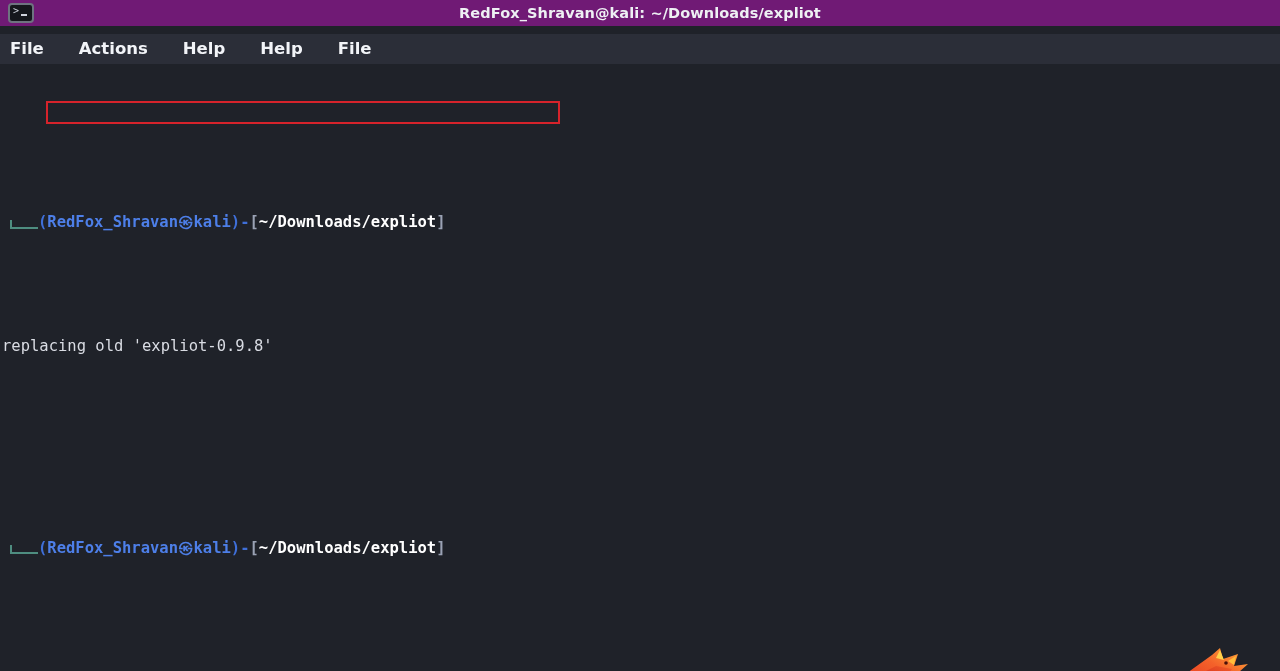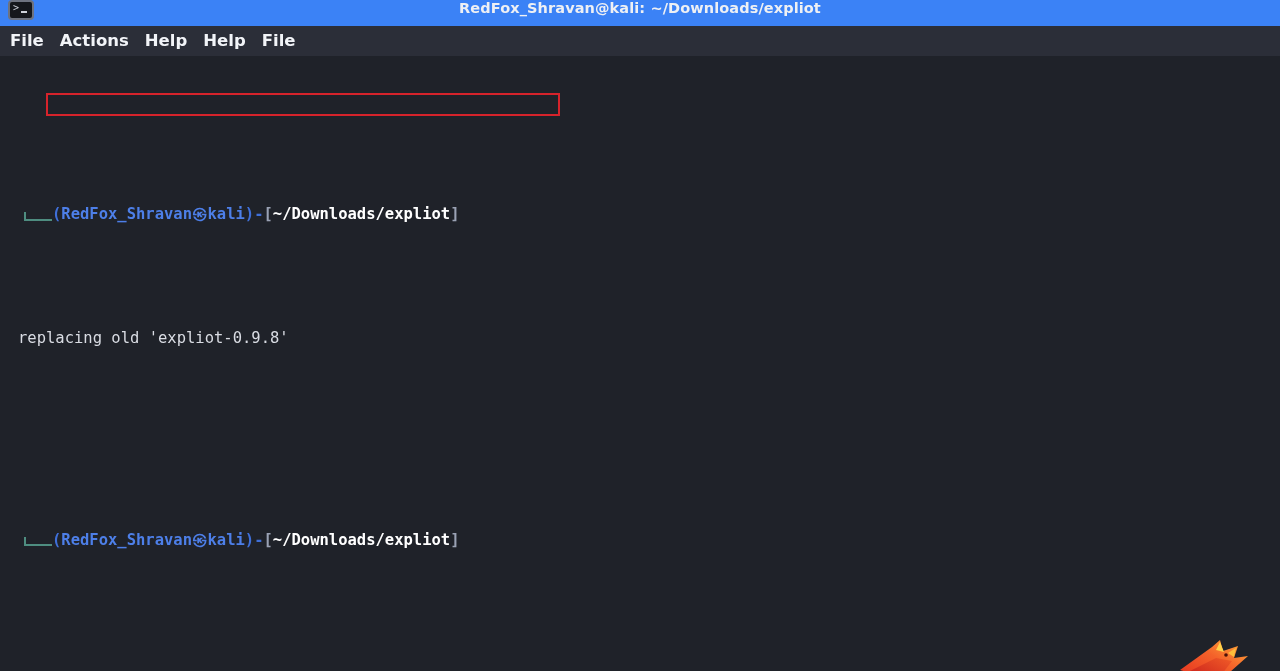--- a/index.html
+++ b/index.html
@@ -13,23 +13,23 @@
     height: 671px;
     background: #1f2229;
     overflow: hidden;
     font-family: "DejaVu Sans Mono", monospace;
   }
 
   
   .titlebar {
     position: relative;
     height: 26px;
-    background: #3b82f6;
+    background: #701a75;
     display: flex;
-    align-items: flex-start;
+    align-items: center;
   }
   .win-icon {
     margin-left: 8px;
     width: 22px;
     height: 16px;
     border: 2px solid #6e7380;
     border-radius: 4px;
     background: #15171c;
     position: relative;
     flex: 0 0 auto;
@@ -66,21 +66,22 @@
     pointer-events: none;
   }
 
   
   .menubar {
     height: 30px;
     background: #2b2e38;
     display: flex;
     align-items: center;
     padding-left: 10px;
-    gap: 16px;
+    gap: 35px;
+    margin-top: 8px;
   }
   .menu-item {
     font-family: "DejaVu Sans", sans-serif;
     font-size: 16.5px;
     font-weight: bold;
     color: #f2f4f8;
     cursor: default;
     line-height: 30px;
   }
 
@@ -95,30 +96,30 @@
     line-height: 17.6px;
     color: #d8dbe2;
     white-space: pre;
   }
 
   .blankline { height: 13px; }
 
   .promptline {
     position: relative;
     height: 18px;
-    padding-left: 24px;
+    padding-left: 10px;
   }
   .cmdline {
     position: relative;
     height: 20px;
     padding-left: 10px;
   }
   .outline {
     height: 17.6px;
-    padding-left: 18px;
+    padding-left: 2px;
     color: #d9dce3;
     font-weight: normal;
   }
 
   
   .corner-top {
     display: inline-block;
     width: 26px;
     height: 9px;
     border-left: 2px solid #4e8d80;

